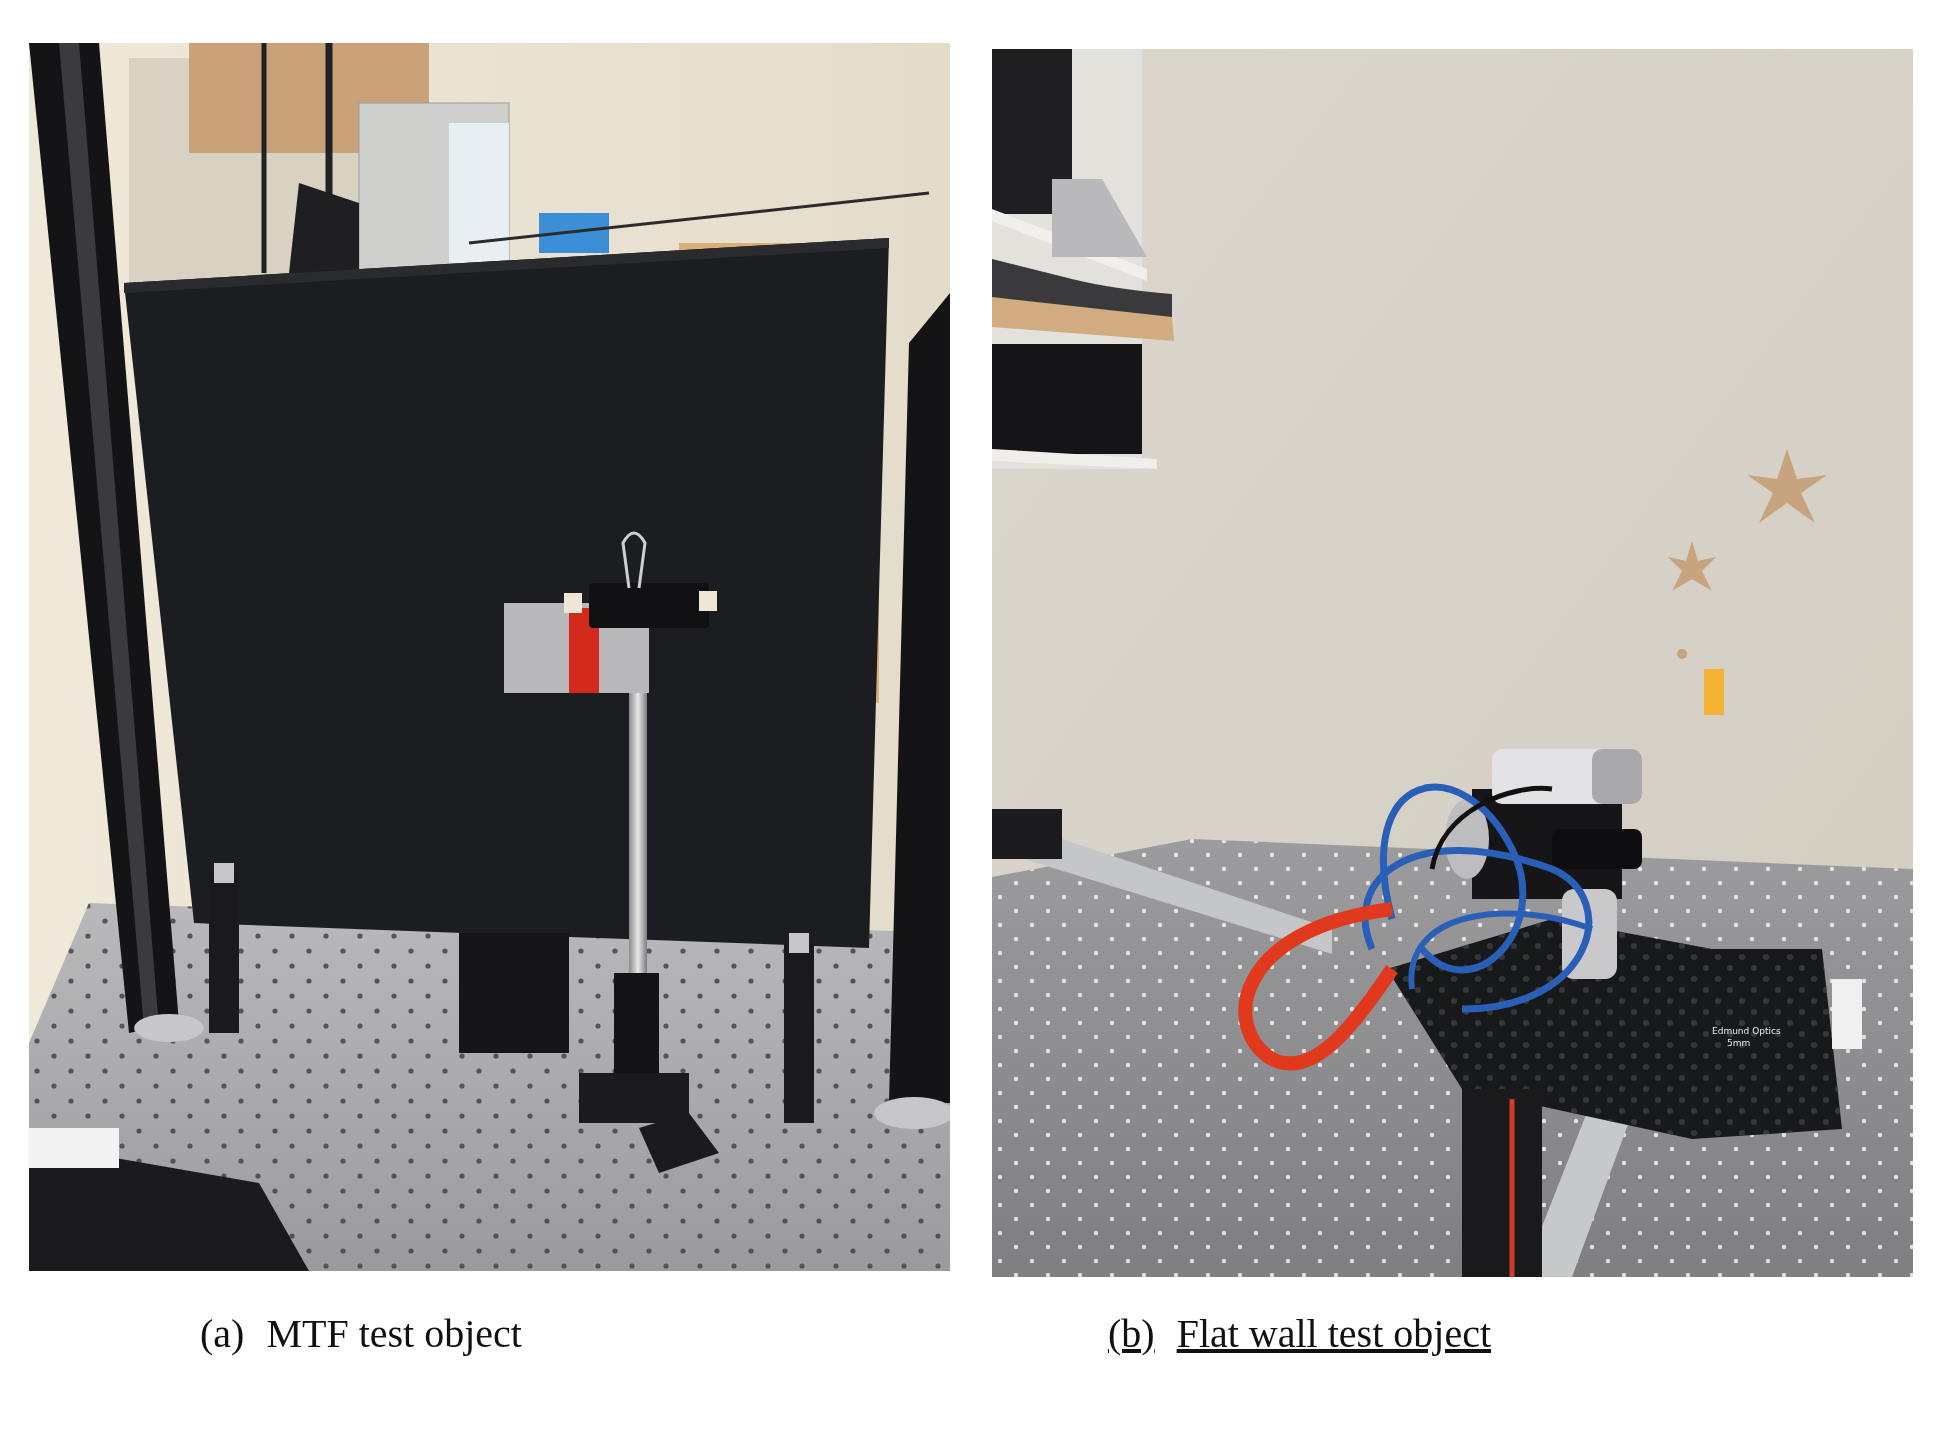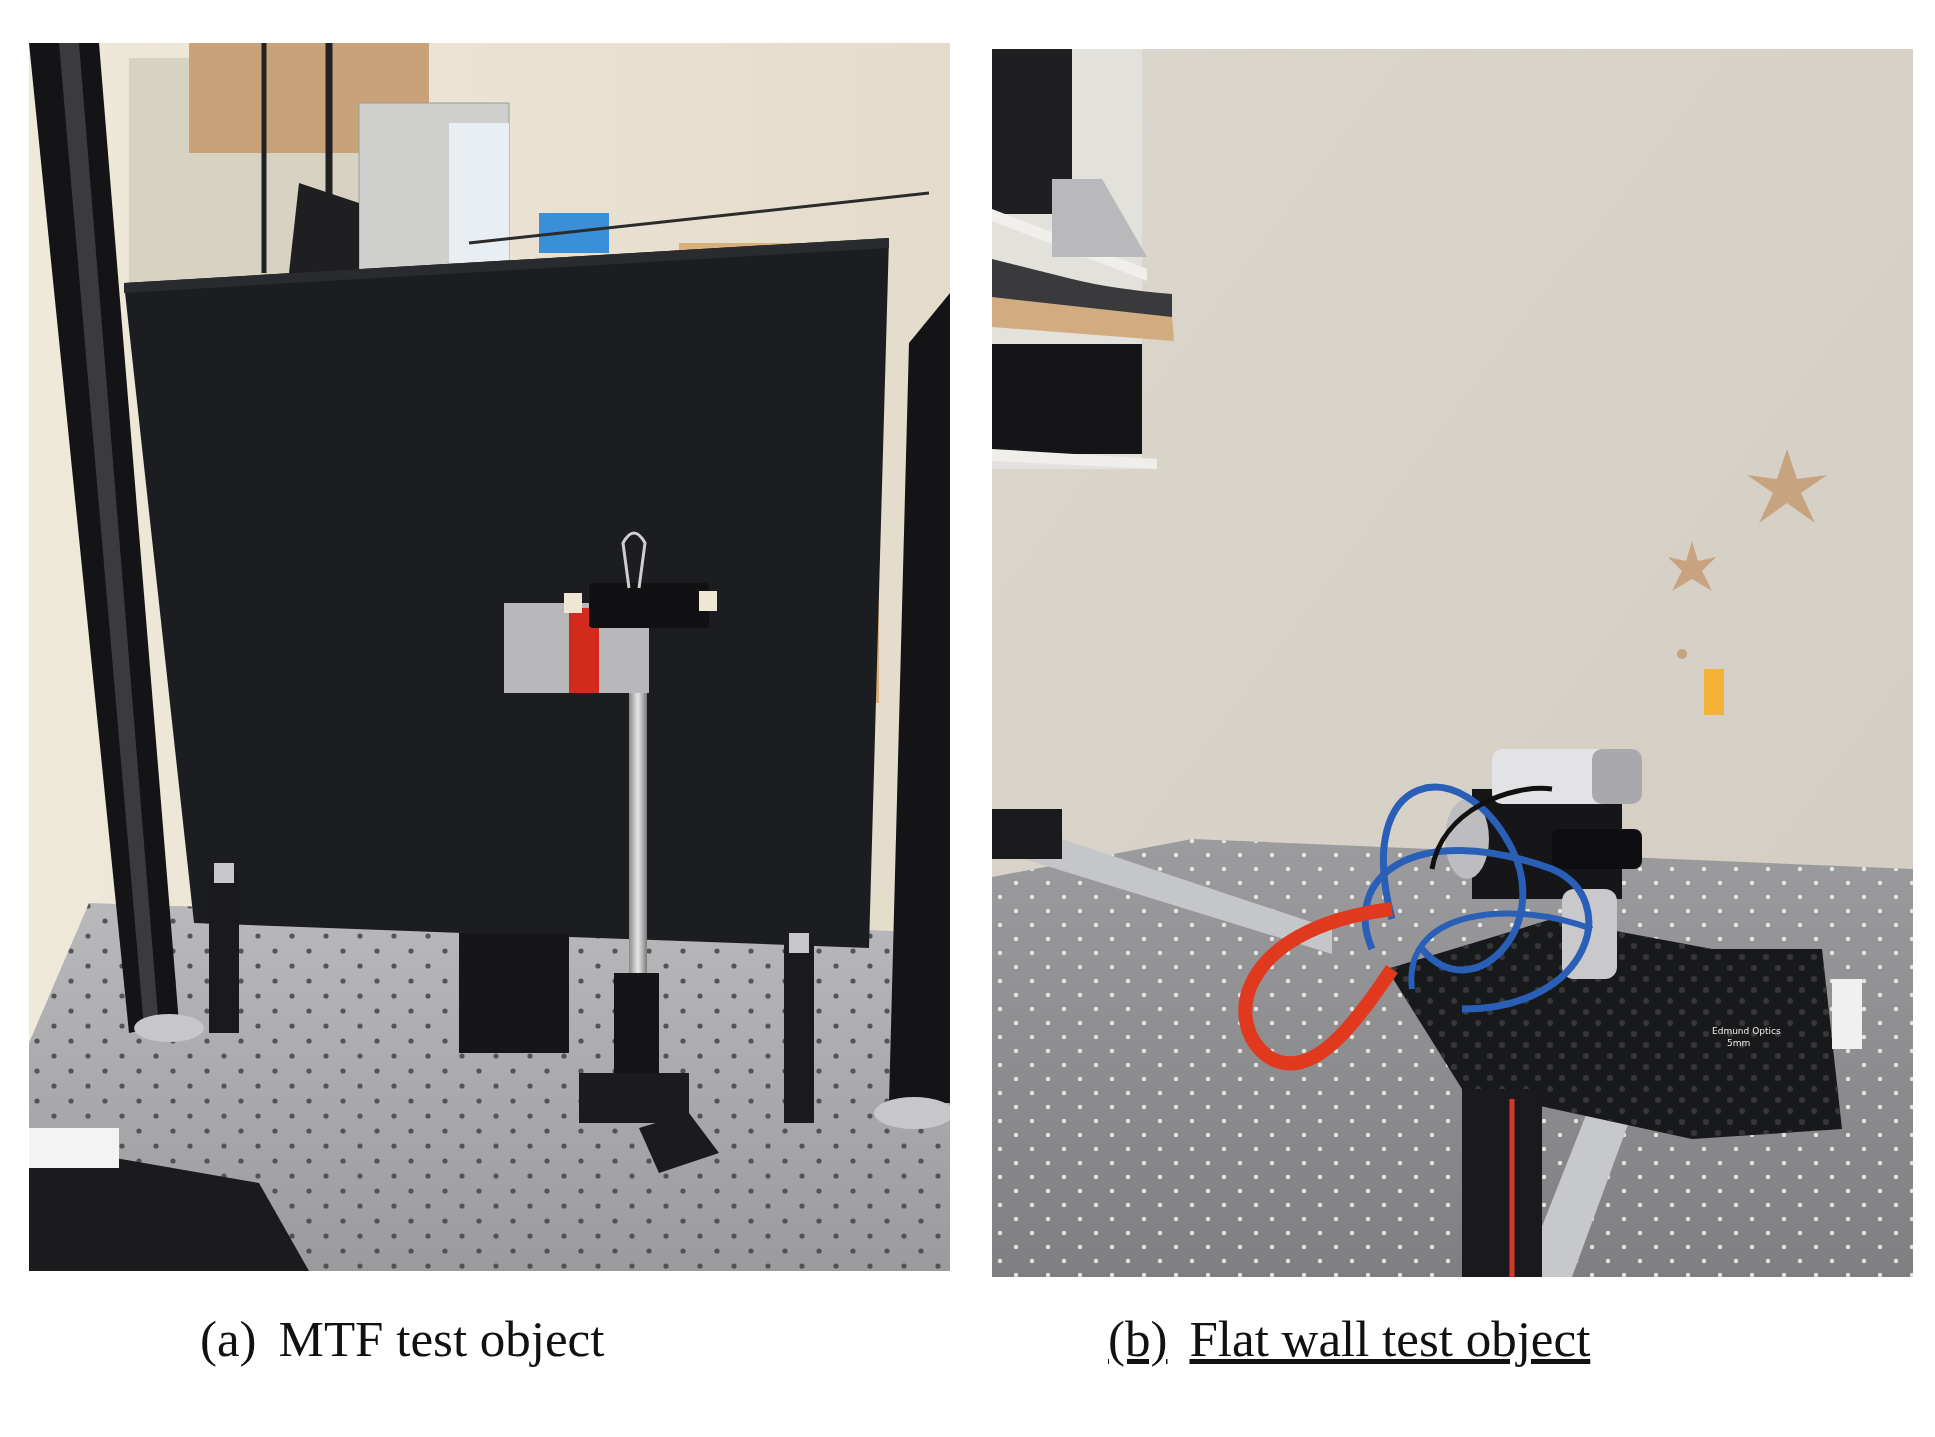--- a/index.html
+++ b/index.html
@@ -1,21 +1,21 @@
 <!DOCTYPE html>
 <html><head>
 <meta charset="utf-8">
 <style>
   html, body { margin: 0; padding: 0; background: #ffffff; }
   body { width: 1935px; height: 1437px; position: relative; overflow: hidden;
          font-family: "Liberation Serif", "DejaVu Serif", serif; }
   .panel { position: absolute; overflow: hidden; }
   #panel-a { left: 29px; top: 43px; width: 921px; height: 1228px; }
   #panel-b { left: 992px; top: 49px; width: 921px; height: 1424px; }
-  .caption { position: absolute; top: 1310px; font-size: 51px; color: #111; white-space: nowrap; }
+  .caption { position: absolute; top: 1310px; font-size: 40px; color: #111; white-space: nowrap; }
   #cap-a { left: 200px; }
   #cap-b { left: 1108px; text-decoration: underline; }
   .caption .tag { margin-right: 22px; }
   svg { display: block; }
 </style>
 </head>
 <body>
 
 <div id="panel-a" class="panel">
   <svg width="921" height="1228" viewBox="0 0 921 1228">

